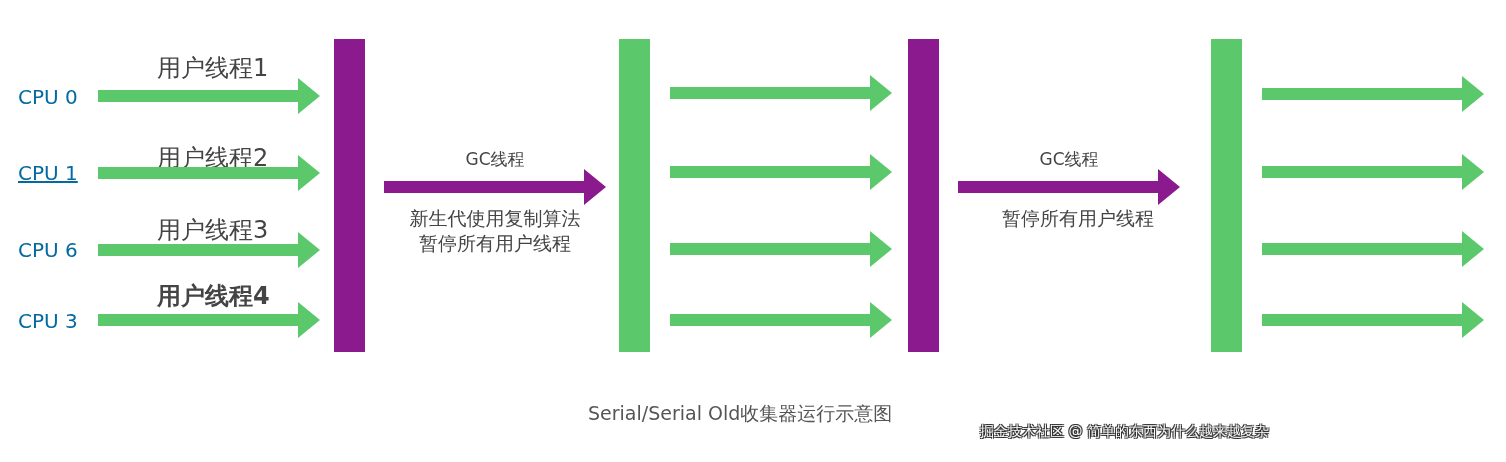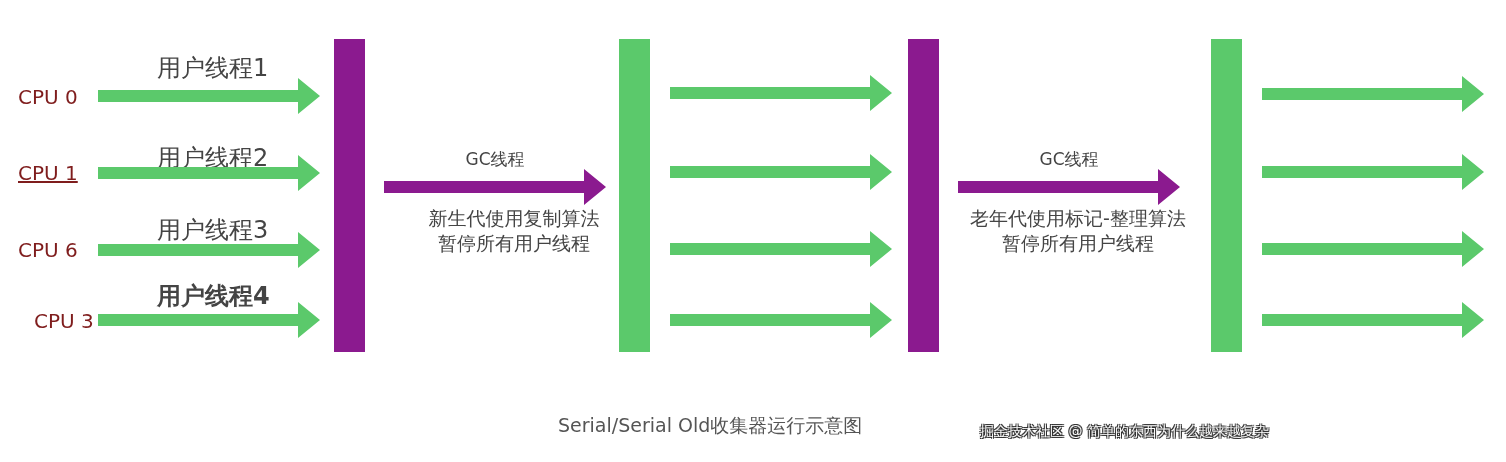--- a/index.html
+++ b/index.html
@@ -11,21 +11,21 @@
       width: 1506px;
       height: 462px;
       position: relative;
       overflow: hidden;
       font-family: "DejaVu Sans", "Liberation Sans", sans-serif;
       color: #444444;
     }
     .abs { position: absolute; }
     .cpu-label {
       font-size: 20px;
-      color: #7f1d1d;
+      color: #0369a1;
       white-space: nowrap;
       line-height: 1;
     }
     .thread-label {
       font-size: 24px;
       color: #444444;
       white-space: nowrap;
       line-height: 1;
     }
     .bar {
@@ -69,21 +69,21 @@
       line-height: 1;
       text-shadow: 0 0 1px #222, 1px 1px 0 #333, -1px -1px 0 #333, 1px -1px 0 #333, -1px 1px 0 #333;
     }
   </style>
 </head>
 <body>
 
 <div class="abs cpu-label" style="left:18px; top:87px;">CPU 0</div>
 <div class="abs cpu-label" style="left:18px; top:163px;text-decoration:underline;">CPU 1</div>
 <div class="abs cpu-label" style="left:18px; top:240px;">CPU 6</div>
-<div class="abs cpu-label" style="left:34px; top:311px;">CPU 3</div>
+<div class="abs cpu-label" style="left:18px; top:311px;">CPU 3</div>
 
 <div class="abs thread-label" style="left:157px; top:56px;">用户线程1</div>
 <div class="abs thread-label" style="left:157px; top:134px;margin-top:12px;">用户线程2</div>
 <div class="abs thread-label" style="left:157px; top:218px;">用户线程3</div>
 <div class="abs thread-label" style="left:157px; top:284px;font-weight:bold;">用户线程4</div>
 
 <div class="arrow" style="left:98px; top:78px;">
   <svg width="222" height="36" viewBox="0 0 222 36">
       <polygon points="0,12 200,12 200,0 222,18 200,36 200,24 0,24" fill="#5bc96b"></polygon>
     </svg>
@@ -105,21 +105,21 @@
 </div>
 
 <div class="bar purple" style="left:334px;"></div>
 
 <div class="gc-title" style="left:384px; width:222px; top:151px;">GC线程</div>
 <div class="arrow" style="left:384px; top:169px;">
   <svg width="222" height="36" viewBox="0 0 222 36">
       <polygon points="0,12 200,12 200,0 222,18 200,36 200,24 0,24" fill="#8b1a8f"></polygon>
     </svg>
 </div>
-<div class="gc-block" style="left:394px; width:240px; top:206px;font-family:Liberation Serif, serif;">
+<div class="gc-block" style="left:375px; width:240px; top:206px;font-family:Liberation Serif, serif;">
   <div>新生代使用复制算法</div>
   <div>暂停所有用户线程</div>
 </div>
 
 <div class="bar green" style="left:619px;"></div>
 
 <div class="arrow" style="left:670px; top:75px;">
   <svg width="222" height="36" viewBox="0 0 222 36">
       <polygon points="0,12 200,12 200,0 222,18 200,36 200,24 0,24" fill="#5bc96b"></polygon>
     </svg>
@@ -142,21 +142,20 @@
 
 <div class="bar purple" style="left:908px;"></div>
 
 <div class="gc-title" style="left:958px; width:222px; top:151px;">GC线程</div>
 <div class="arrow" style="left:958px; top:169px;">
   <svg width="222" height="36" viewBox="0 0 222 36">
       <polygon points="0,12 200,12 200,0 222,18 200,36 200,24 0,24" fill="#8b1a8f"></polygon>
     </svg>
 </div>
 <div class="gc-block" style="left:938px; width:280px; top:206px;">
-  <div>老年代使用标记-整理算法</div>
   <div>暂停所有用户线程</div>
 </div>
 
 <div class="bar green" style="left:1211px;"></div>
 
 <div class="arrow" style="left:1262px; top:76px;">
   <svg width="222" height="36" viewBox="0 0 222 36">
       <polygon points="0,12 200,12 200,0 222,18 200,36 200,24 0,24" fill="#5bc96b"></polygon>
     </svg>
 </div>
@@ -169,15 +168,15 @@
   <svg width="222" height="36" viewBox="0 0 222 36">
       <polygon points="0,12 200,12 200,0 222,18 200,36 200,24 0,24" fill="#5bc96b"></polygon>
     </svg>
 </div>
 <div class="arrow" style="left:1262px; top:302px;">
   <svg width="222" height="36" viewBox="0 0 222 36">
       <polygon points="0,12 200,12 200,0 222,18 200,36 200,24 0,24" fill="#5bc96b"></polygon>
     </svg>
 </div>
 
-<div class="abs caption" style="left:558px; top:404px;margin-top:12px;">Serial/Serial Old收集器运行示意图</div>
+<div class="abs caption" style="left:588px; top:404px;">Serial/Serial Old收集器运行示意图</div>
 
 <div class="abs watermark" style="left:980px; top:424px;">掘金技术社区 @ 简单的东西为什么越来越复杂</div>
 
 </body></html>

